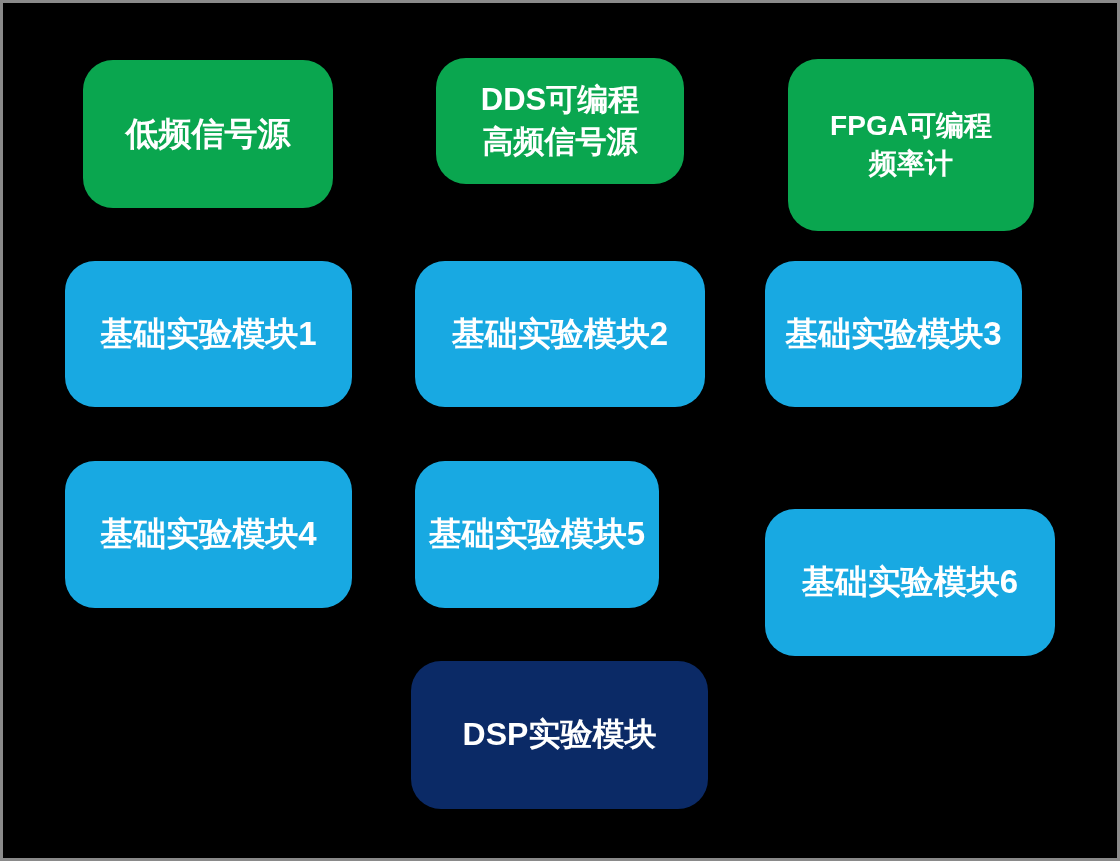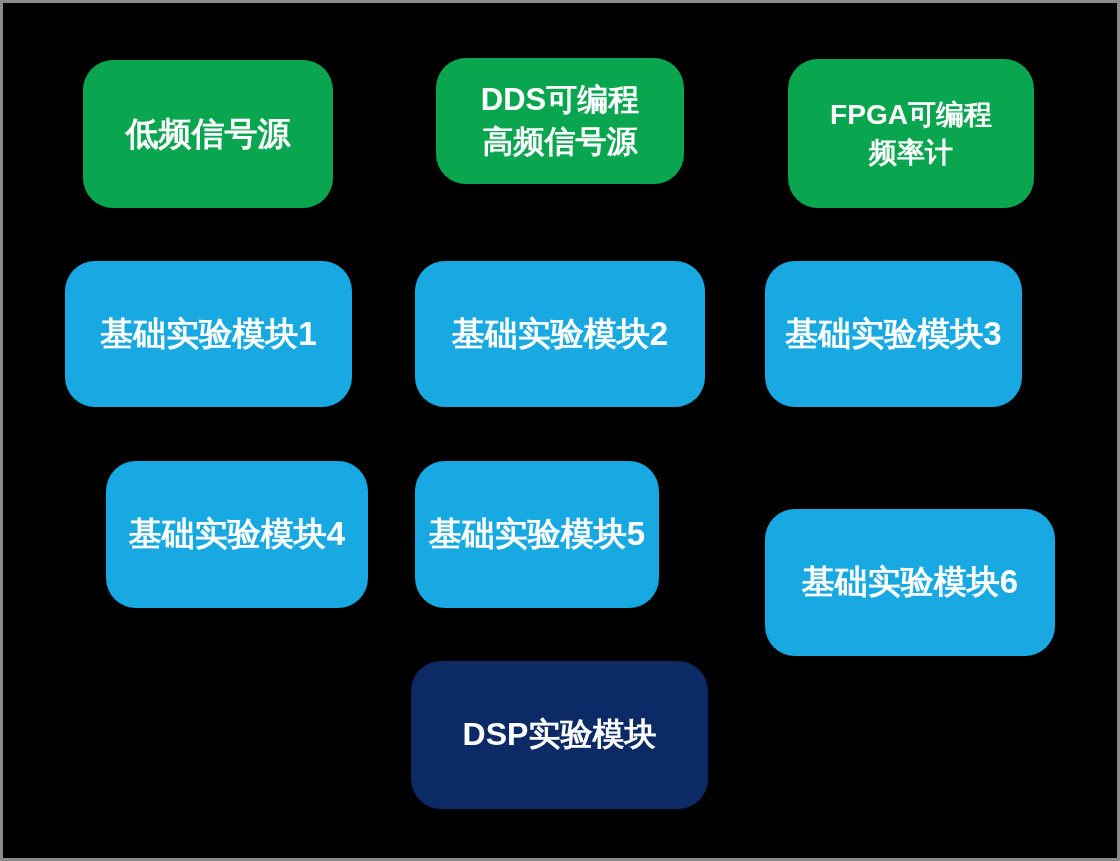--- a/index.html
+++ b/index.html
@@ -35,29 +35,29 @@
     text-align: center;
     line-height: 1.35;
   }
   .green { background: var(--green); }
   .blue  { background: var(--blue); text-align: right; }
   .navy  { background: var(--navy); }
 
   
   .g1 { left: 80px;  top: 57px; width: 250px; height: 148px; font-size: 33px; }
   .g2 { left: 433px; top: 55px; width: 248px; height: 126px; font-size: 31px; }
-  .g3 { left: 785px; top: 56px; width: 246px; height: 149px; font-size: 28px; }
+  .g3 { left: 785px; top: 56px; width: 246px; height: 172px; font-size: 28px; }
 
   
   .b1 { left: 62px;  top: 258px; width: 287px; height: 146px; font-size: 33px; }
   .b2 { left: 412px; top: 258px; width: 290px; height: 146px; font-size: 33px; }
   .b3 { left: 762px; top: 258px; width: 257px; height: 146px; font-size: 33px; }
 
   
-  .b4 { left: 62px;  top: 458px; width: 262px; height: 147px; font-size: 33px; margin-left: 41px; }
+  .b4 { left: 62px;  top: 458px; width: 287px; height: 147px; font-size: 33px; }
   .b5 { left: 412px; top: 458px; width: 244px; height: 147px; font-size: 33px; }
   .b6 { left: 762px; top: 458px; width: 290px; height: 147px; font-size: 33px; margin-top: 48px; }
 
   
   .d1 { left: 408px; top: 658px; width: 297px; height: 148px; font-size: 32px; }
 
   .line { display: block; }
 </style>
 </head>
 <body>

